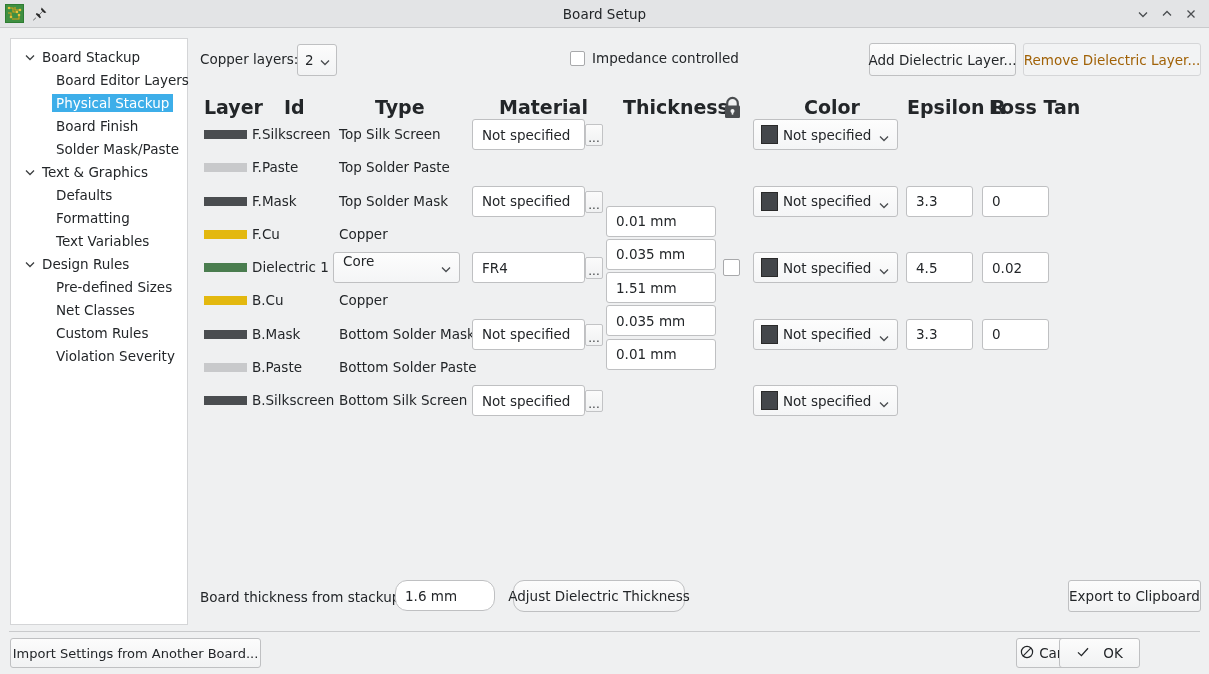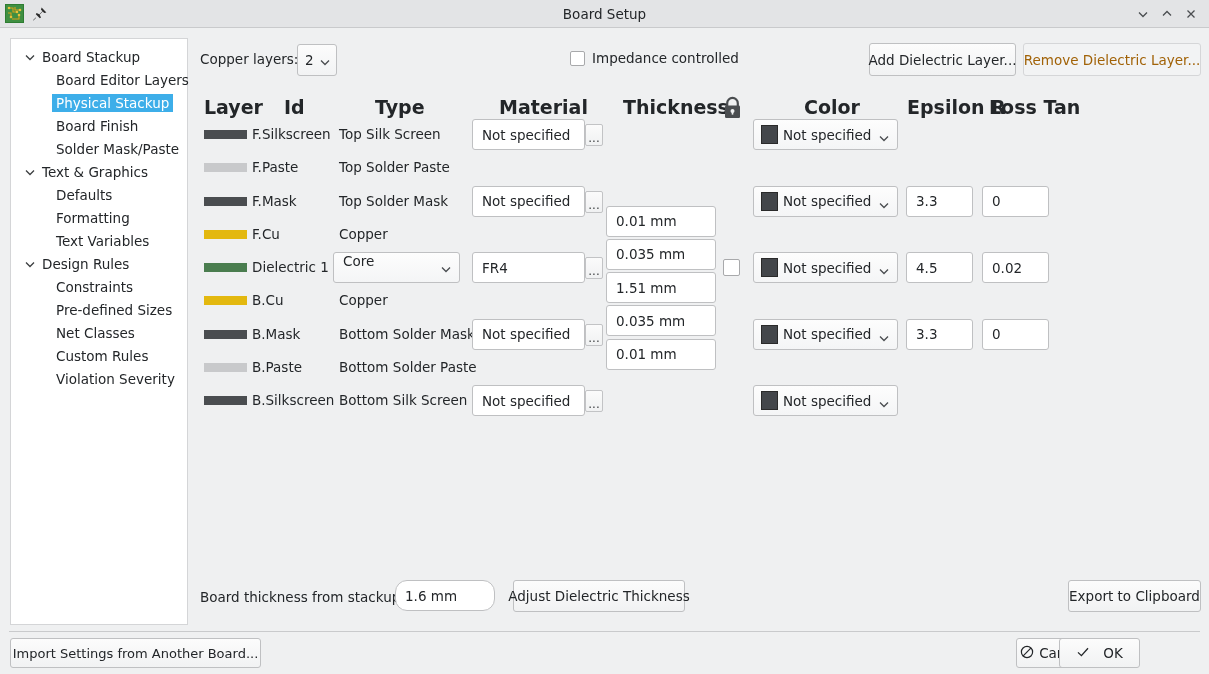--- a/index.html
+++ b/index.html
@@ -167,21 +167,21 @@
   .in-eps  { left: 710px; top: 1px; width: 67px; height: 31px; }
   .in-loss { left: 786px; top: 1px; width: 67px; height: 31px; }
 
   
   .bthick-label { position: absolute; left: 4px; top: 551px; font-size: 13.5px; }
   .bthick-input {
     position: absolute; left: 199px; top: 542px; width: 100px; height: 31px;
     background: #ffffff; border: 1px solid #bfc0c2; border-radius: 12px;
     display: flex; align-items: center; padding-left: 9px; font-size: 13.5px;
   }
-  .btn-adjust { position: absolute; left: 317px; top: 542px; width: 172px; height: 32px; }
+  .btn-adjust { position: absolute; left: 317px; top: 542px; width: 172px; height: 32px; border-radius: 11px; }
   .btn-export { position: absolute; left: 872px; top: 542px; width: 133px; height: 32px; }
 
   
   .footsep {
     position: absolute; left: 9px; top: 631px; width: 1191px; height: 1px;
     background: #c9cacc;
   }
   .btn-import { position: absolute; left: 10px; top: 638px; width: 251px; height: 30px; font-size: 13px; }
   .btn-cancel { position: absolute; left: 1016px; top: 638px; width: 73px; height: 30px; gap: 5px; }
   .btn-ok     { position: absolute; left: 1059px; top: 638px; width: 81px; height: 30px; gap: 13px; }
@@ -280,23 +280,20 @@
       </div>
       <div class="tree-row group">
         <span class="chev">
           <svg width="12" height="12" viewBox="0 0 12 12">
             <path d="M2 4.5 L6 8.5 L10 4.5" stroke="#3c3f41" stroke-width="1.3" fill="none"></path>
           </svg>
         </span>
         <span class="tree-label">Design Rules</span>
       </div>
       <div class="tree-row child">
-        <span class="tree-label">Constraints</span>
-      </div>
-      <div class="tree-row child">
         <span class="tree-label">Pre-defined Sizes</span>
       </div>
       <div class="tree-row child">
         <span class="tree-label">Net Classes</span>
       </div>
       <div class="tree-row child">
         <span class="tree-label">Custom Rules</span>
       </div>
       <div class="tree-row child">
         <span class="tree-label">Violation Severity</span>

